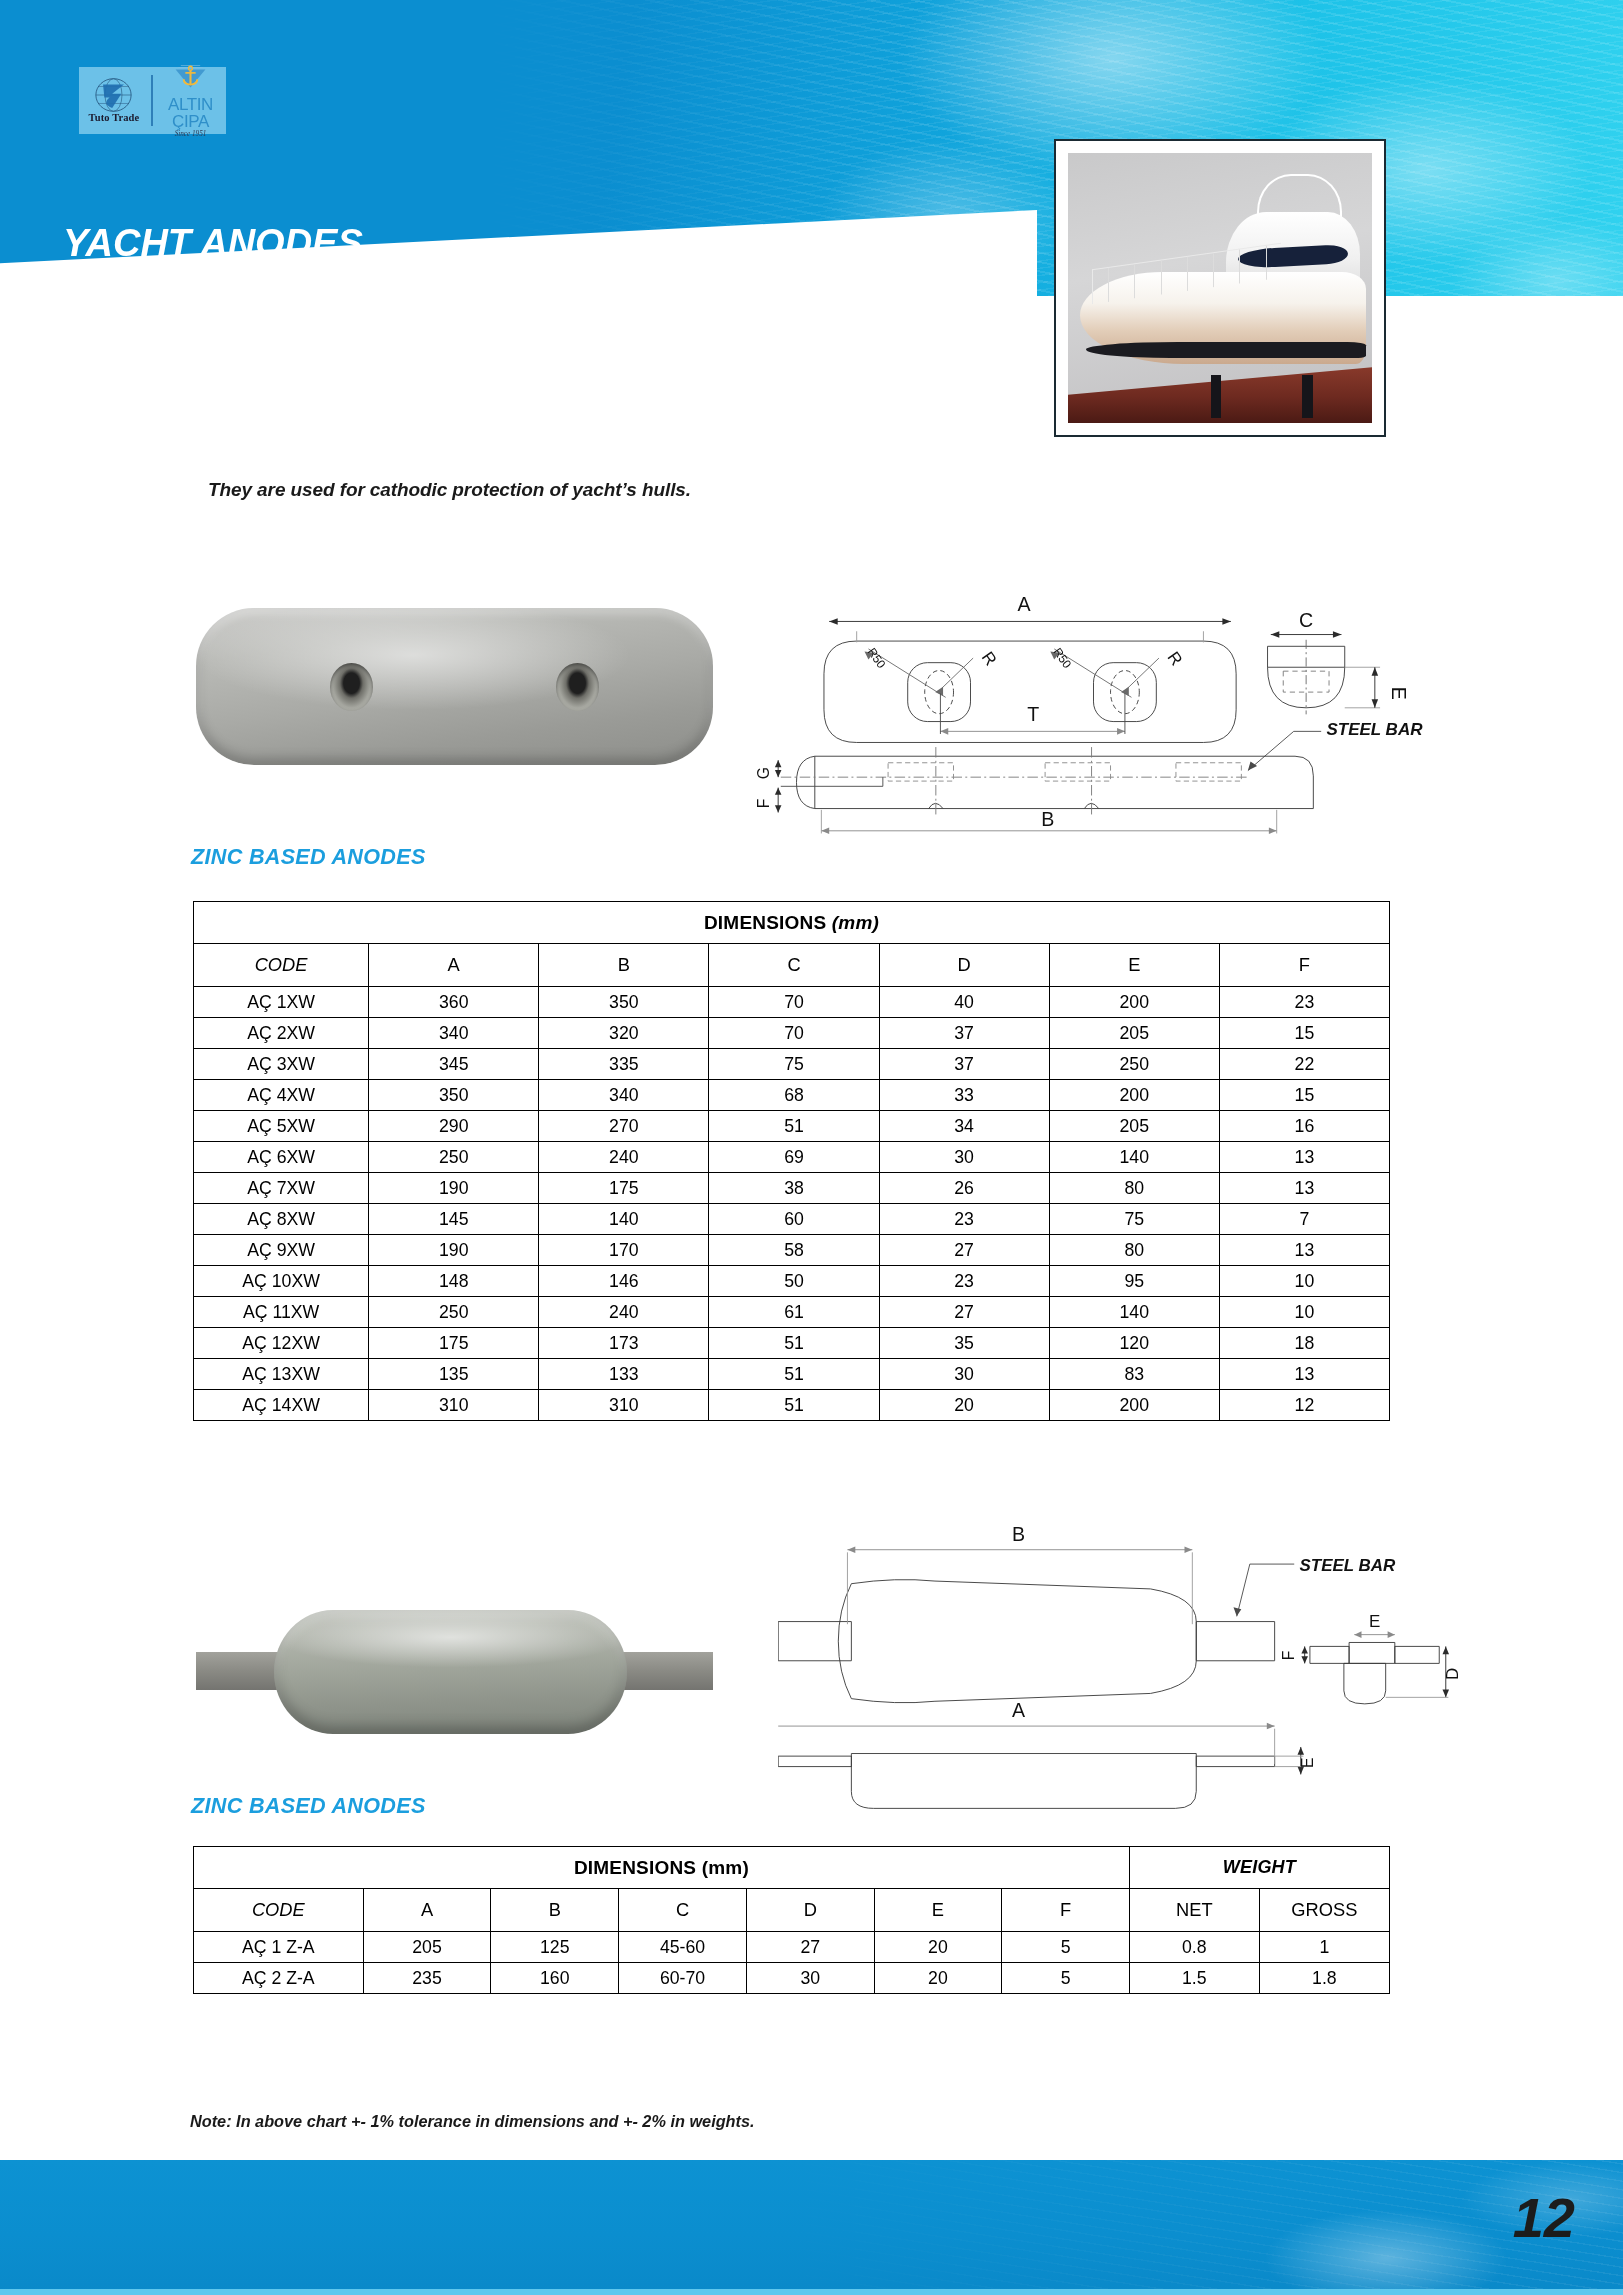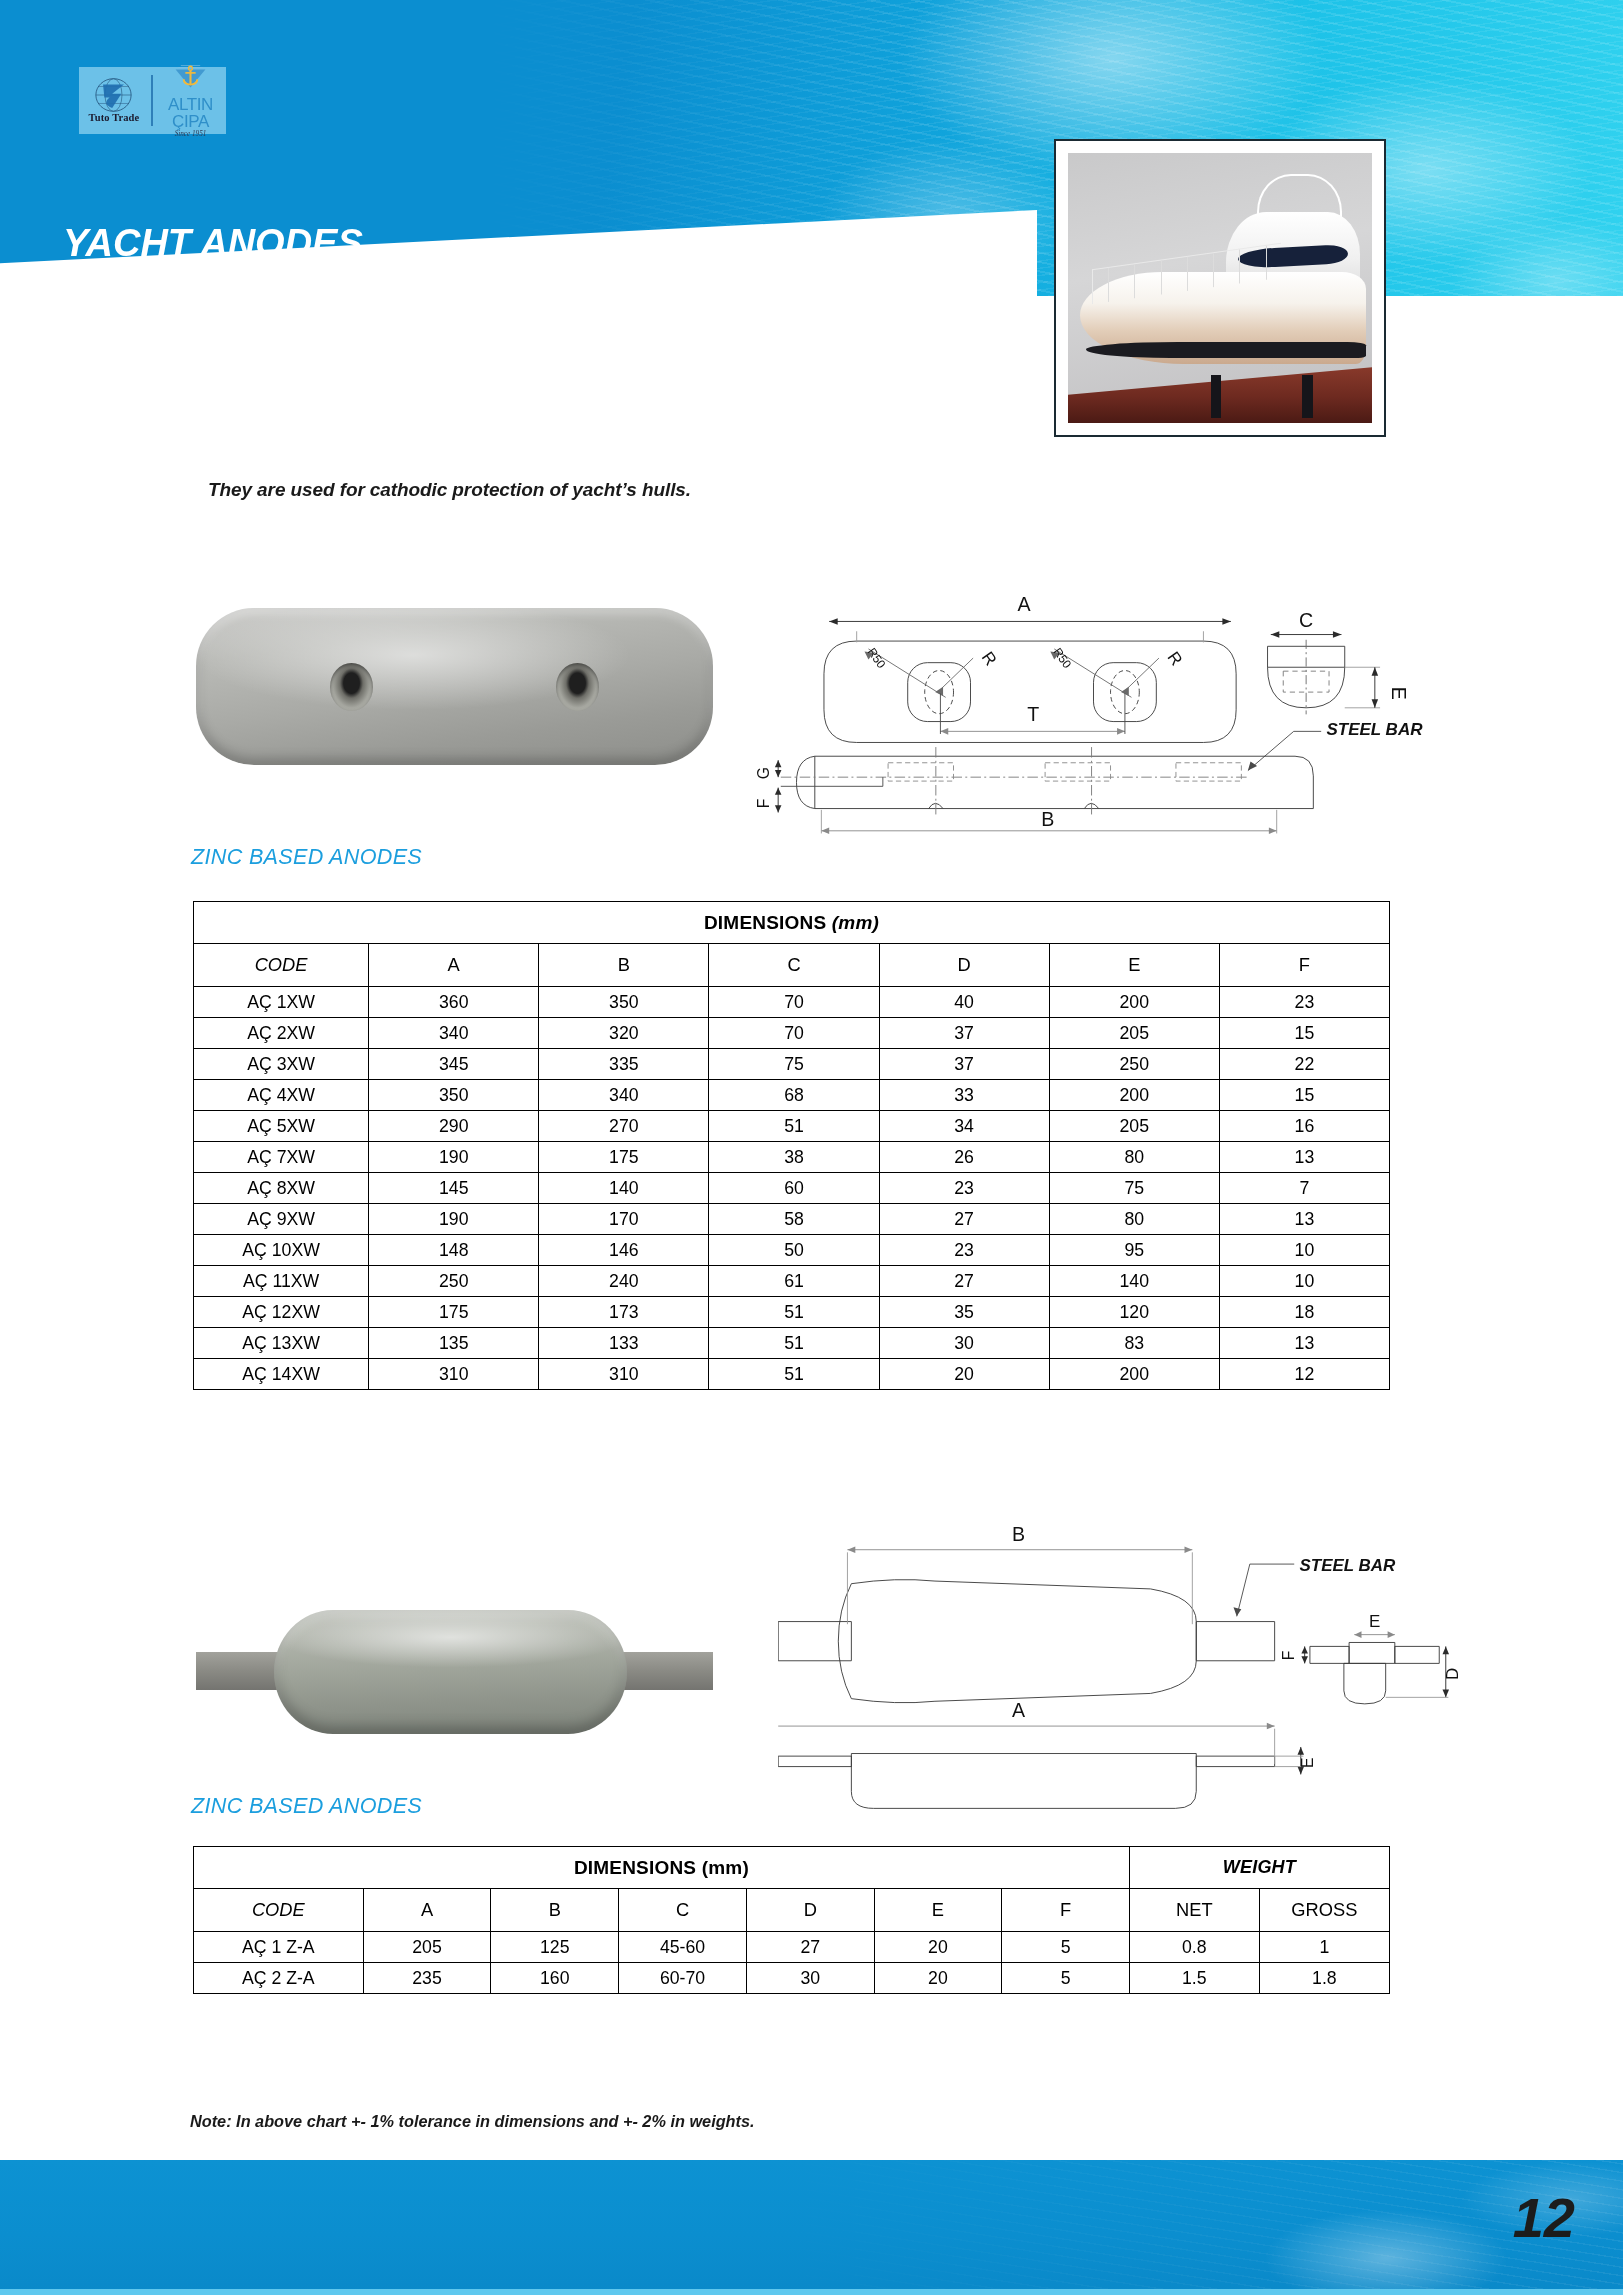--- a/index.html
+++ b/index.html
@@ -114,21 +114,21 @@
   }
 
   
   .intro {
     position: absolute; left: 208px; top: 479px;
     font-size: 19px; font-style: italic; font-weight: bold;
     color: #1a1a1a; letter-spacing: -0.1px;
   }
 
   .section-head {
-    position: absolute; font-size: 21.6px; font-weight: normal; font-style: italic;
+    position: absolute; font-size: 21.6px; font-weight: bold; font-style: italic;
     color: #1b9ede; letter-spacing: 0.3px;
   }
   #zinc-head-1 { left: 191px; top: 844px; }
   #zinc-head-2 { left: 191px; top: 1793px; }
 
   .note {
     position: absolute; left: 190px; top: 2112px;
     font-size: 16.3px; font-style: italic; font-weight: bold; color: #1a1a1a;
   }
 
@@ -451,20 +451,29 @@
   <tr>
         <td class="cell c-code">AÇ 5XW</td>
         <td class="cell">290</td>
         <td class="cell">270</td>
         <td class="cell">51</td>
         <td class="cell">34</td>
         <td class="cell">205</td>
         <td class="cell">16</td>
       </tr>
   <tr>
+        <td class="cell c-code">AÇ 6XW</td>
+        <td class="cell">250</td>
+        <td class="cell">240</td>
+        <td class="cell">69</td>
+        <td class="cell">30</td>
+        <td class="cell">140</td>
+        <td class="cell">13</td>
+      </tr>
+  <tr>
         <td class="cell c-code">AÇ 7XW</td>
         <td class="cell">190</td>
         <td class="cell">175</td>
         <td class="cell">38</td>
         <td class="cell">26</td>
         <td class="cell">80</td>
         <td class="cell">13</td>
       </tr>
   <tr>
         <td class="cell c-code">AÇ 8XW</td>

